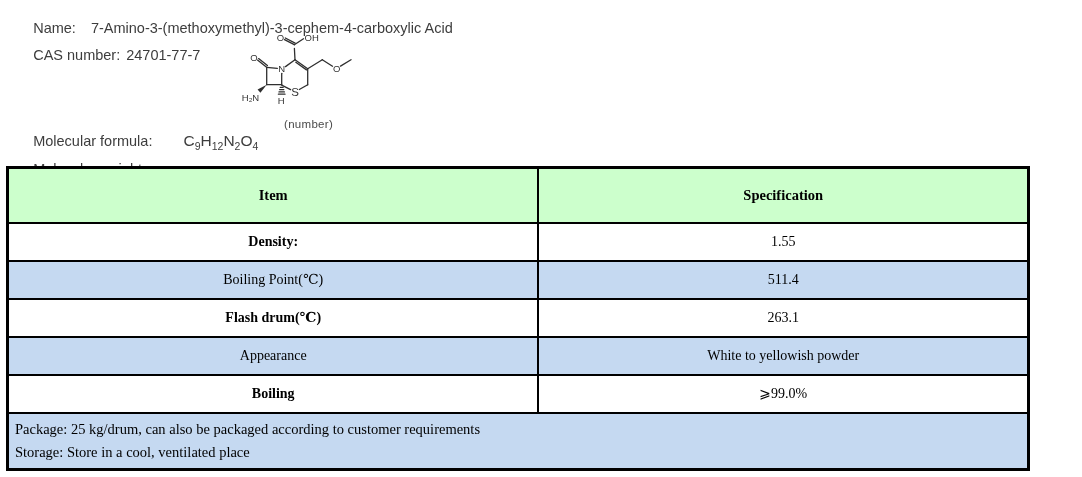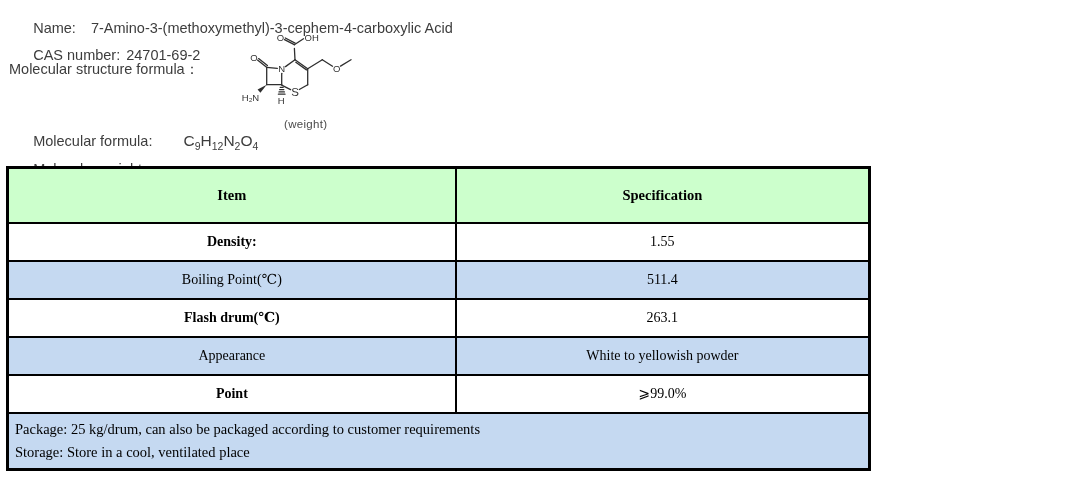--- a/index.html
+++ b/index.html
@@ -32,21 +32,21 @@
     position: absolute; left: 284px; top: 118px;
     font-size: 11.5px; color: #4a4a4a; letter-spacing: .3px;
   }
   svg .bond { stroke: #2f2f2f; stroke-width: 1.3; fill: none; stroke-linecap: round; }
   svg .atom { fill: #333; font-family: "Liberation Sans", sans-serif; font-size: 9.5px; }
   svg .atom-big { font-size: 11.5px; }
 
   
   table.spec {
     position: absolute; left: 6px; top: 166px;
-    width: 865px; border-collapse: collapse; table-layout: fixed;
+    width: 1024px; border-collapse: collapse; table-layout: fixed;
     border: 3px solid var(--border, #000);
     font-family: "Liberation Serif", "DejaVu Serif", serif;
     color: #000;
   }
   table.spec td, table.spec th { border: 2px solid var(--border, #000); text-align: center; padding: 0; }
   tr.head-row { height: 55px; background: var(--header-bg, #ccffcc); }
   tr.head-row th { font-size: 14.5px; font-weight: bold; }
   tr.data-row { height: 38px; background: #ffffff; }
   tr.data-row.shaded { background: var(--shaded-bg, #c5d9f1); }
   tr.data-row td { font-size: 14px; font-family: "Liberation Serif", "DejaVu Serif", "DejaVu Sans", serif; }
@@ -60,24 +60,23 @@
 
 <div class="page">
 
   <div class="doc-header">
 
     <div class="hline hline-name">
       <span class="lbl">Name:</span><span class="val">7-Amino-3-(methoxymethyl)-3-cephem-4-carboxylic Acid</span>
     </div>
 
     <div class="hline hline-cas">
-      <span class="lbl">CAS number:</span><span class="val">24701-69-2</span>
+      <span class="lbl">CAS number:</span><span class="val">24701-77-7</span>
     </div>
 
-    <div class="hline hline-struct">Molecular structure formula：</div>
 
     <div class="hline hline-formula">
       <span class="lbl">Molecular formula:</span><span class="val">C<sub>9</sub>H<sub>12</sub>N<sub>2</sub>O<sub>4</sub></span>
     </div>
 
     <div class="hline hline-weight">
       <span class="lbl">Molecular weight：</span><span class="val">244.27</span>
     </div>
 
     <div class="structure-wrap">
@@ -117,21 +116,21 @@
         <text class="atom" x="22" y="29.3" text-anchor="middle" dominant-baseline="central">O</text>
         <text class="atom" x="48.5" y="9.5" text-anchor="middle" dominant-baseline="central">O</text>
         <text class="atom" x="72.5" y="9" text-anchor="start" dominant-baseline="central">OH</text>
         <text class="atom" x="49.7" y="40.8" text-anchor="middle" dominant-baseline="central">N</text>
         <text class="atom atom-big" x="63" y="64" text-anchor="middle" dominant-baseline="central">S</text>
         <text class="atom" x="104.7" y="40.5" text-anchor="middle" dominant-baseline="central">O</text>
         <text class="atom" x="18.5" y="69.5" text-anchor="middle" dominant-baseline="central">H₂N</text>
         <text class="atom" x="49.3" y="72.5" text-anchor="middle" dominant-baseline="central">H</text>
       </svg>
     </div>
-    <div class="structure-caption">(weight)</div>
+    <div class="structure-caption">(number)</div>
   </div>
 
   <table class="spec">
     <colgroup>
         <col style="width:52%">
         <col style="width:48%">
       </colgroup>
     <thead>
       <tr class="head-row">
         <th>Item</th>
@@ -149,21 +148,21 @@
         </tr>
         <tr class="data-row">
           <td class="bold">Flash drum(℃)</td>
           <td>263.1</td>
         </tr>
         <tr class="data-row shaded">
           <td class="">Appearance</td>
           <td>White to yellowish powder</td>
         </tr>
         <tr class="data-row">
-          <td class="bold">Point</td>
+          <td class="bold">Boiling</td>
           <td>⩾99.0%</td>
         </tr>
       </tbody>
     <tbody>
       <tr class="footer-row">
         <td colspan="2">
           <div class="footer-line">Package: 25 kg/drum, can also be packaged according to customer requirements</div>
           <div class="footer-line">Storage: Store in a cool, ventilated place</div>
         </td>
       </tr>

